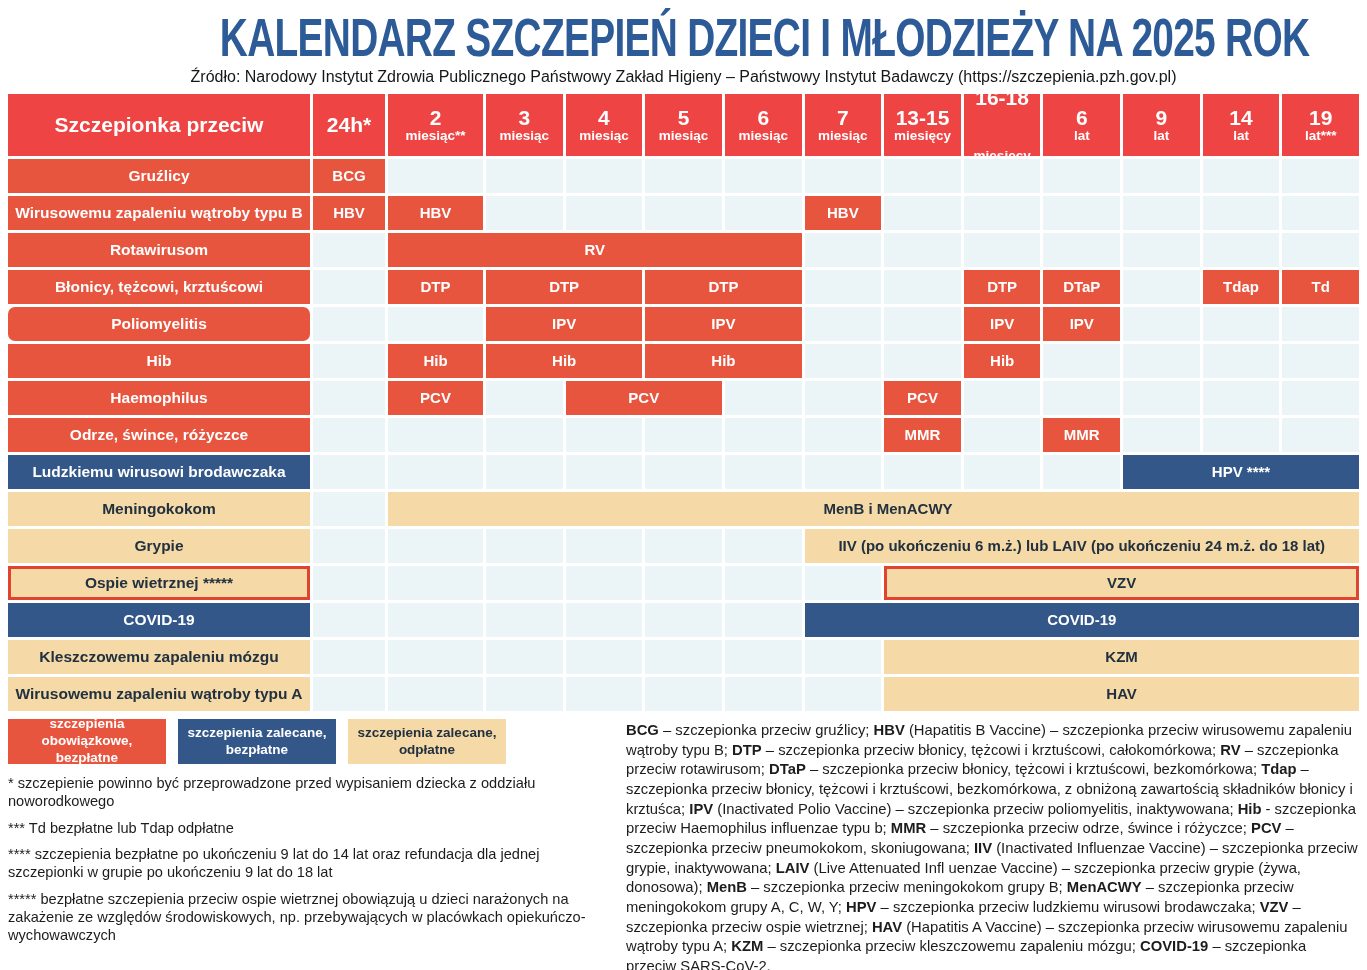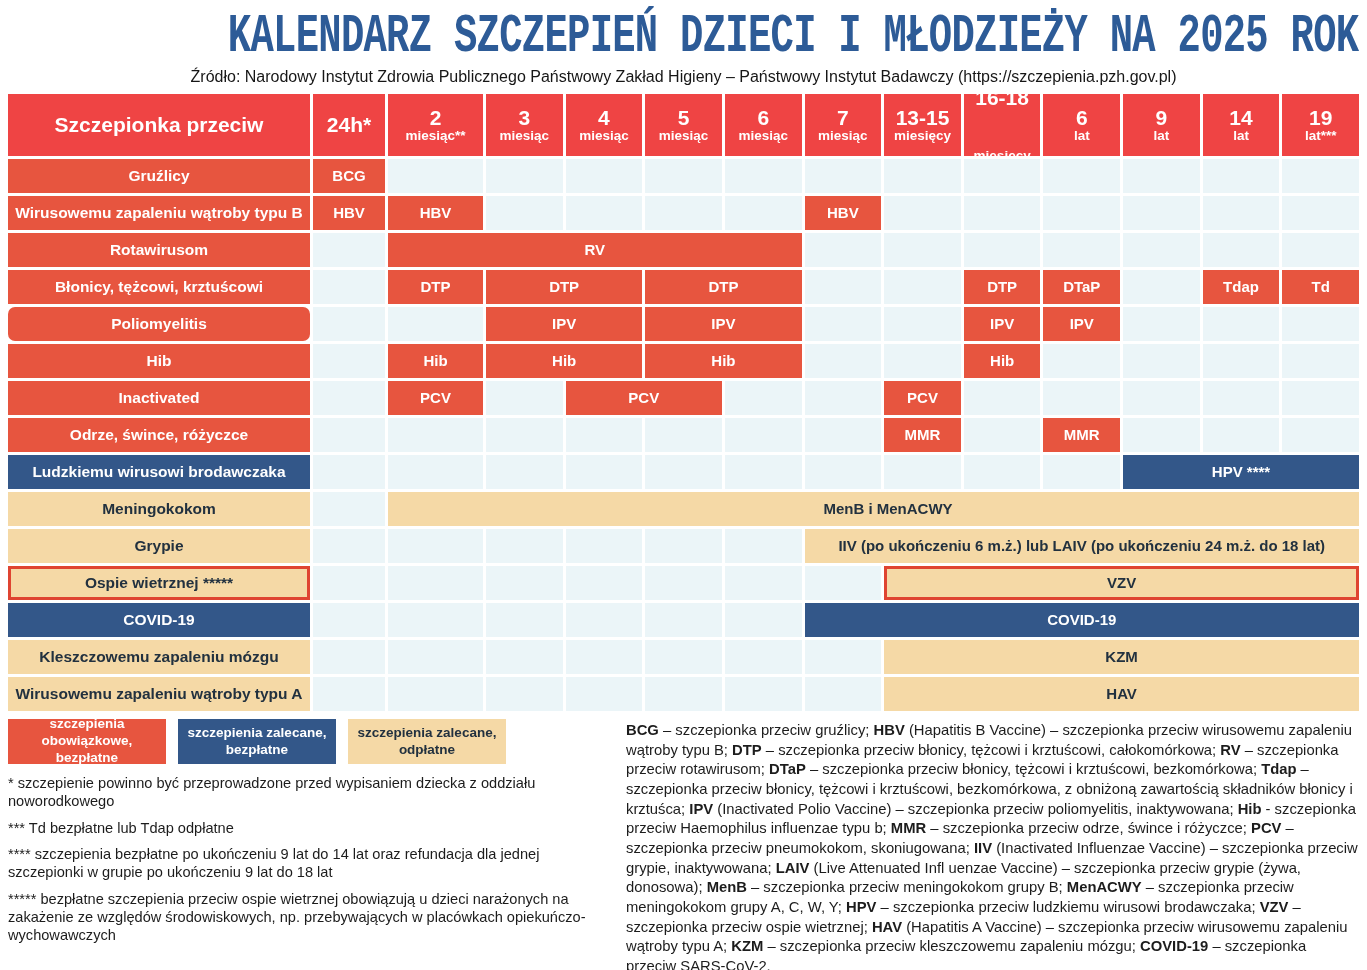--- a/index.html
+++ b/index.html
@@ -1,20 +1,20 @@
 <!DOCTYPE html>
 <html lang="pl"><head>
 <meta charset="utf-8">
 <style>
   * { margin:0; padding:0; box-sizing:border-box; }
   body { background:#ffffff; font-family:"Liberation Sans", sans-serif; }
   .page { position:relative; width:1367px; height:970px; background:#fff; padding:8px; overflow:hidden; }
 
   
-  .title-wrap { text-align:center; height:58px;font-family:Liberation Mono, monospace; }
+  .title-wrap { text-align:center; height:58px; }
   .title-inner {
     display:inline-block; white-space:nowrap;
     font-weight:bold; font-size:54px; line-height:58px; letter-spacing:-1px;
     color:#2D5B97; transform:scaleX(0.72); transform-origin:center;
   }
   .subtitle { text-align:center; font-size:16px; color:#161616; margin:2px 0 8px 0; }
 
   
   .grid {
     display:grid; width:1351px;
@@ -183,21 +183,21 @@
       <div class="bar t-mandatory" style="grid-area: 7 / 3 / auto / span 1;">Hib</div>
       <div class="bar t-mandatory" style="grid-area: 7 / 4 / auto / span 2;">Hib</div>
       <div class="bar t-mandatory" style="grid-area: 7 / 6 / auto / span 2;">Hib</div>
       <div class="cell-empty" style="grid-area: 7 / 8;"></div>
       <div class="cell-empty" style="grid-area: 7 / 9;"></div>
       <div class="bar t-mandatory" style="grid-area: 7 / 10 / auto / span 1;">Hib</div>
       <div class="cell-empty" style="grid-area: 7 / 11;"></div>
       <div class="cell-empty" style="grid-area: 7 / 12;"></div>
       <div class="cell-empty" style="grid-area: 7 / 13;"></div>
       <div class="cell-empty" style="grid-area: 7 / 14;"></div>
-      <div class="rlabel t-mandatory" style="grid-area: 8 / 1;">Inactivated</div>
+      <div class="rlabel t-mandatory" style="grid-area: 8 / 1;">Haemophilus</div>
       <div class="cell-empty" style="grid-area: 8 / 2;"></div>
       <div class="bar t-mandatory" style="grid-area: 8 / 3 / auto / span 1;">PCV</div>
       <div class="cell-empty" style="grid-area: 8 / 4;"></div>
       <div class="bar t-mandatory" style="grid-area: 8 / 5 / auto / span 2;">PCV</div>
       <div class="cell-empty" style="grid-area: 8 / 7;"></div>
       <div class="cell-empty" style="grid-area: 8 / 8;"></div>
       <div class="bar t-mandatory" style="grid-area: 8 / 9 / auto / span 1;">PCV</div>
       <div class="cell-empty" style="grid-area: 8 / 10;"></div>
       <div class="cell-empty" style="grid-area: 8 / 11;"></div>
       <div class="cell-empty" style="grid-area: 8 / 12;"></div>

